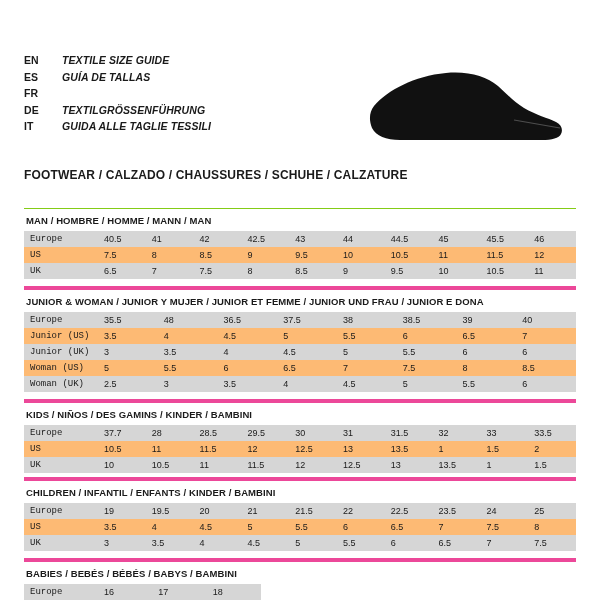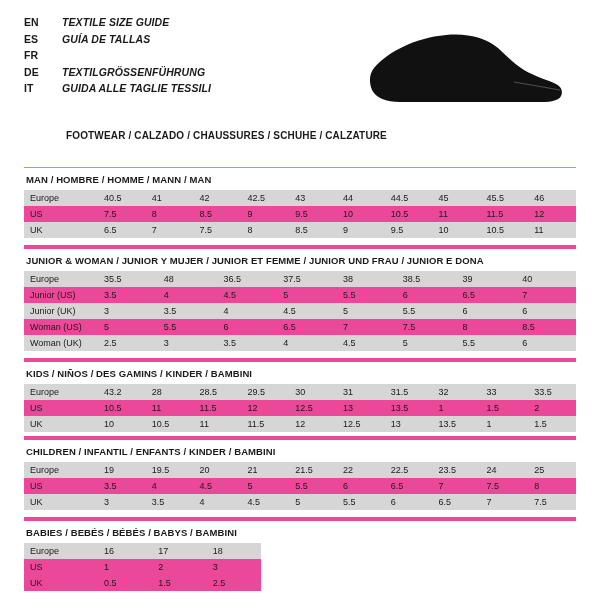--- a/index.html
+++ b/index.html
@@ -20,20 +20,21 @@
     height: 600px;
     box-sizing: border-box;
     padding: 14px 24px 0 24px;
   }
 
   
   .header {
     display: flex;
     align-items: flex-start;
     justify-content: space-between;
+    margin-top: 38px;
   }
   .lang-block {
     display: block;
   }
   .lang-row {
     display: flex;
     align-items: baseline;
     line-height: 16.5px;
     font-size: 10.5px;
     font-weight: bold;
@@ -56,24 +57,23 @@
     margin-top: 16px;
   }
   .shoe-wrap svg {
     display: block;
     width: 100%;
     height: 100%;
   }
 
   .category-line {
     margin-top: 14px;
-    font-size: 10px;
+    font-size: 12px;
     font-weight: bold;
     letter-spacing: 0.15px;
-    margin-left: 42px;
   }
 
   
   .section {
     margin-top: 0;
   }
   .section-title {
     font-size: 9.5px;
     font-weight: bold;
     padding: 6px 0 5px 2px;
@@ -92,24 +92,25 @@
     font-size: 9px;
     height: 16px;
     padding: 0 0 0 6px;
     vertical-align: middle;
     white-space: nowrap;
   }
   tr.shaded td {
     background: #d6d6d6;
   }
   tr.plain td {
-    background: #ec4899;
+    background: #fdba74;
   }
   td.label {
     width: 68px;
+    font-family: Liberation Mono, monospace;
   }
   .spacer-sm { height: 7px; }
   .spacer-xs { height: 4px; }
 
   
   table.babies {
     width: 237px;
     table-layout: fixed;
   }
 </style>
@@ -265,21 +266,21 @@
   </div>
 
   <div class="spacer-sm"></div>
 
   <div class="section">
     <div class="section-title">KIDS / NIÑOS / DES GAMINS / KINDER / BAMBINI</div>
     <table>
       <tbody>
           <tr class="shaded">
         <td class="label">Europe</td>
-        <td>43.2</td>
+        <td>37.7</td>
         <td>28</td>
         <td>28.5</td>
         <td>29.5</td>
         <td>30</td>
         <td>31</td>
         <td>31.5</td>
         <td>32</td>
         <td>33</td>
         <td>33.5</td>
       </tr>

